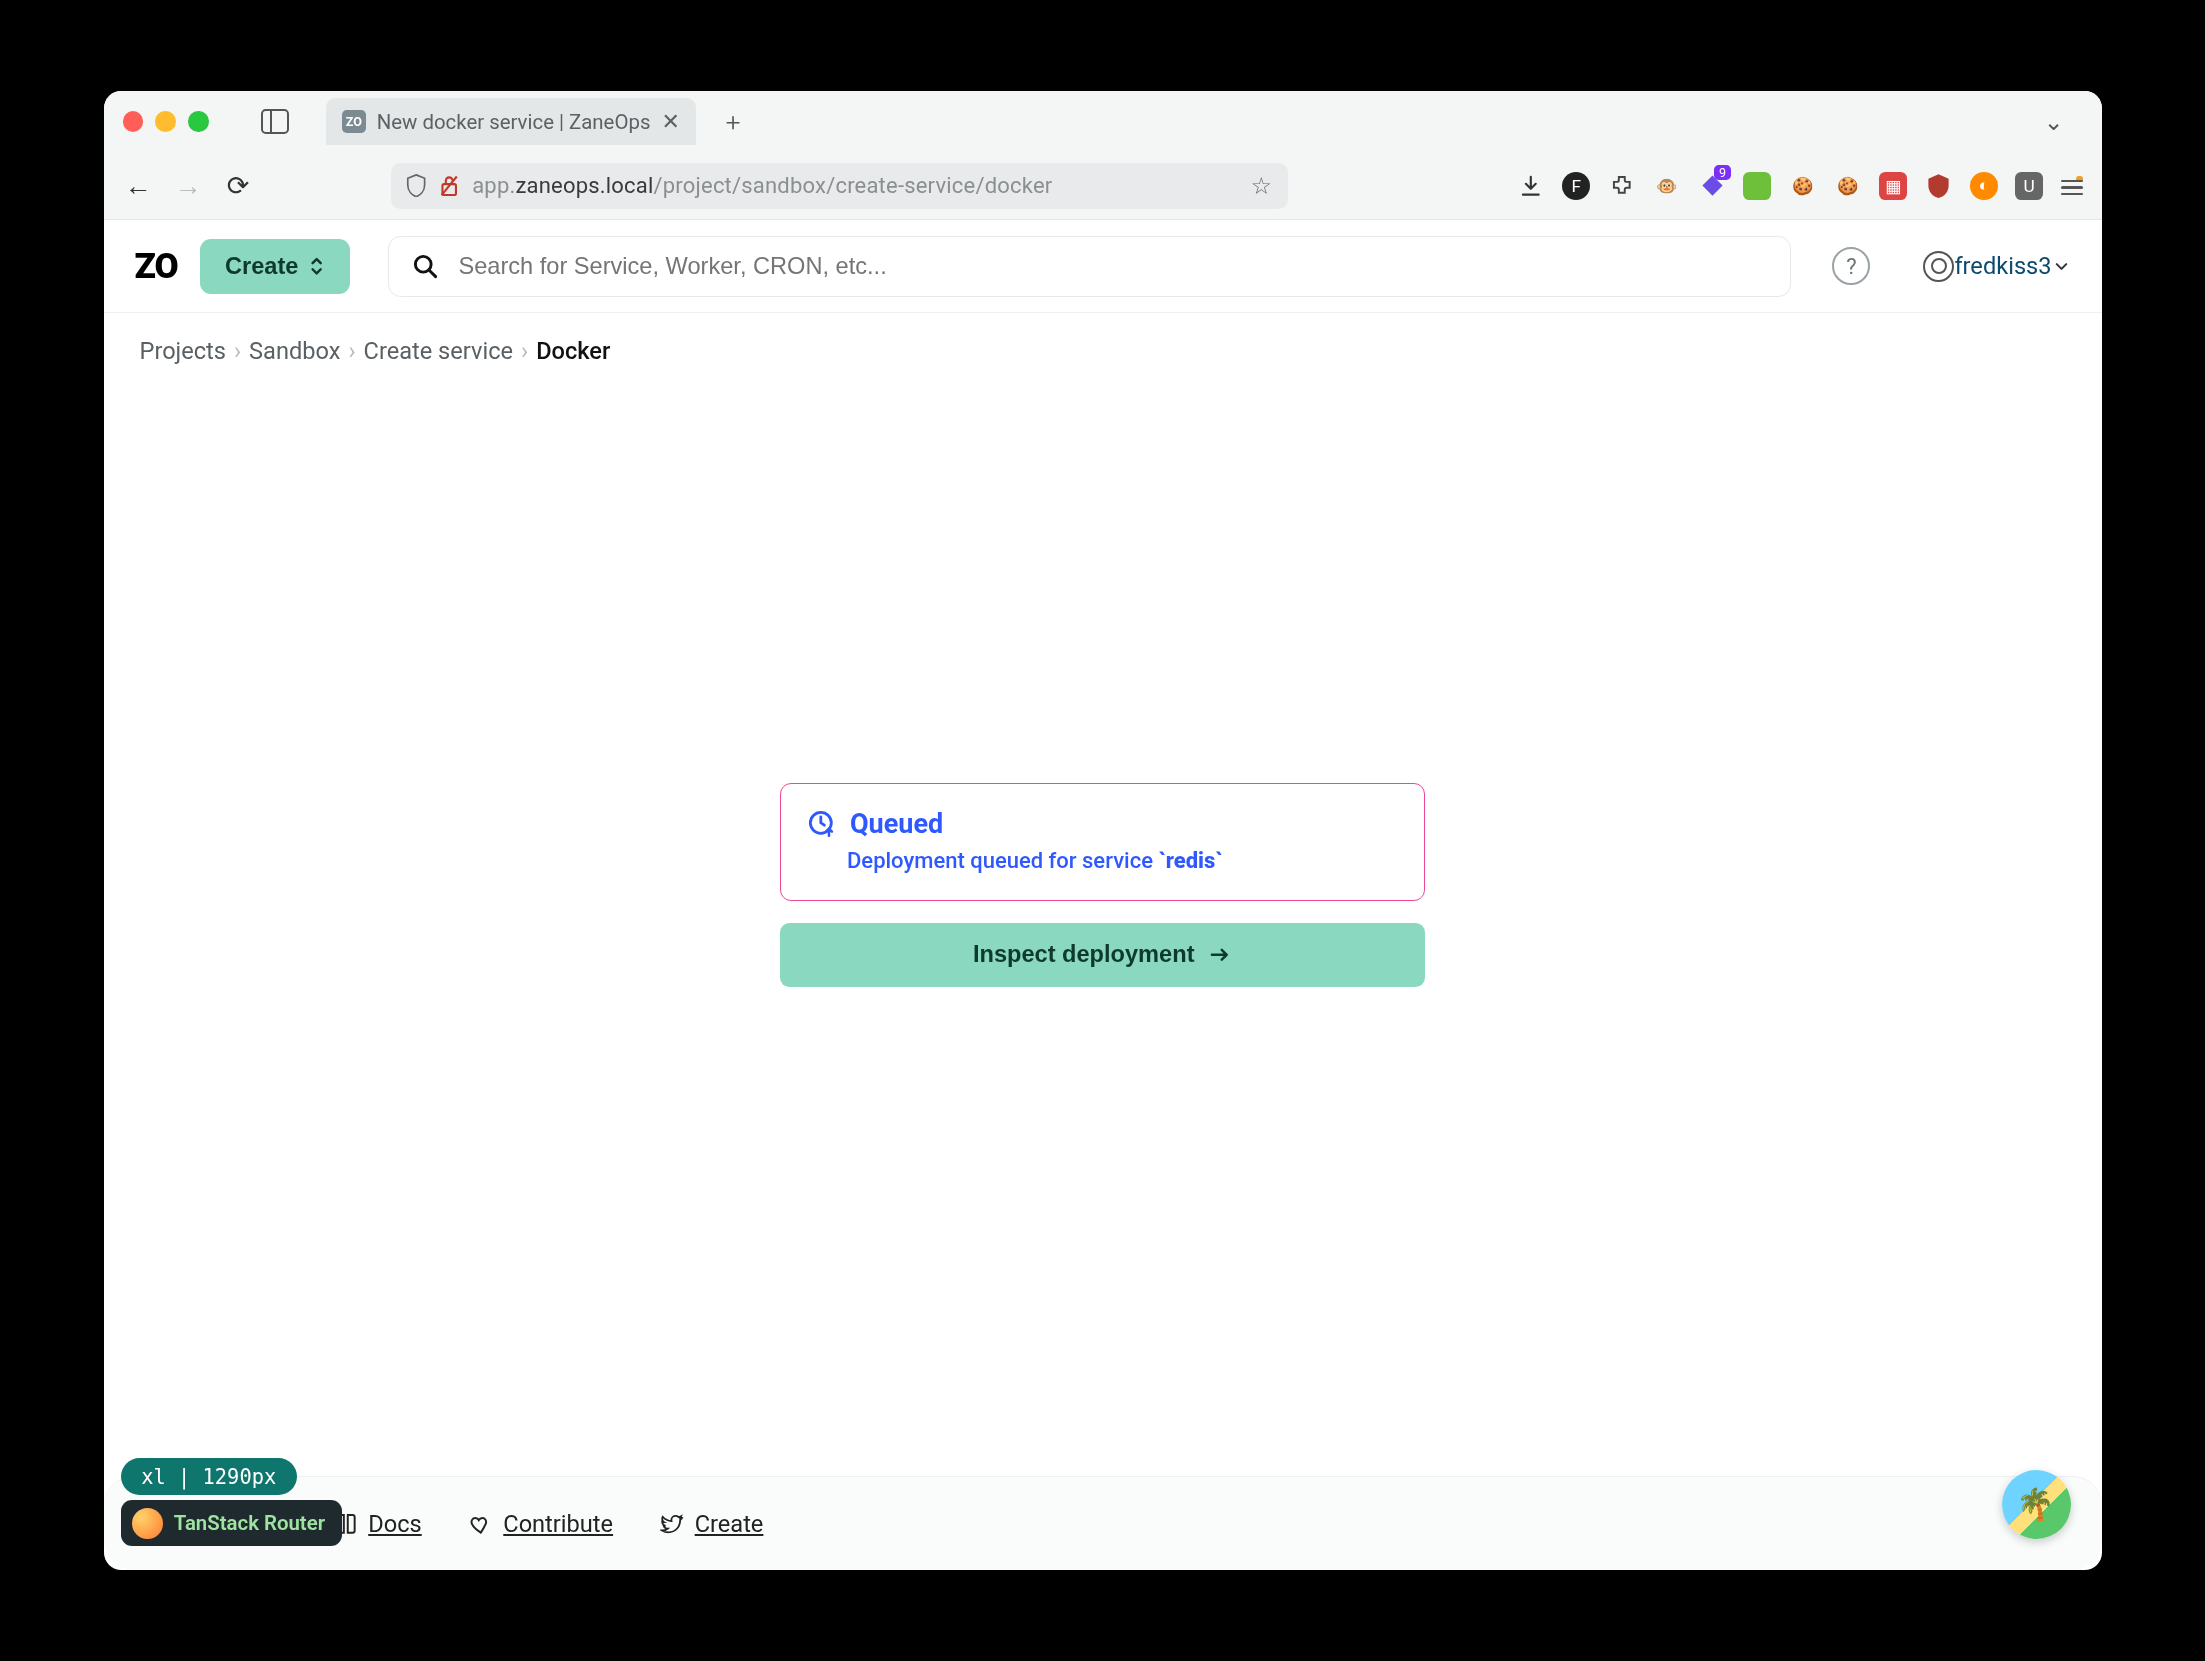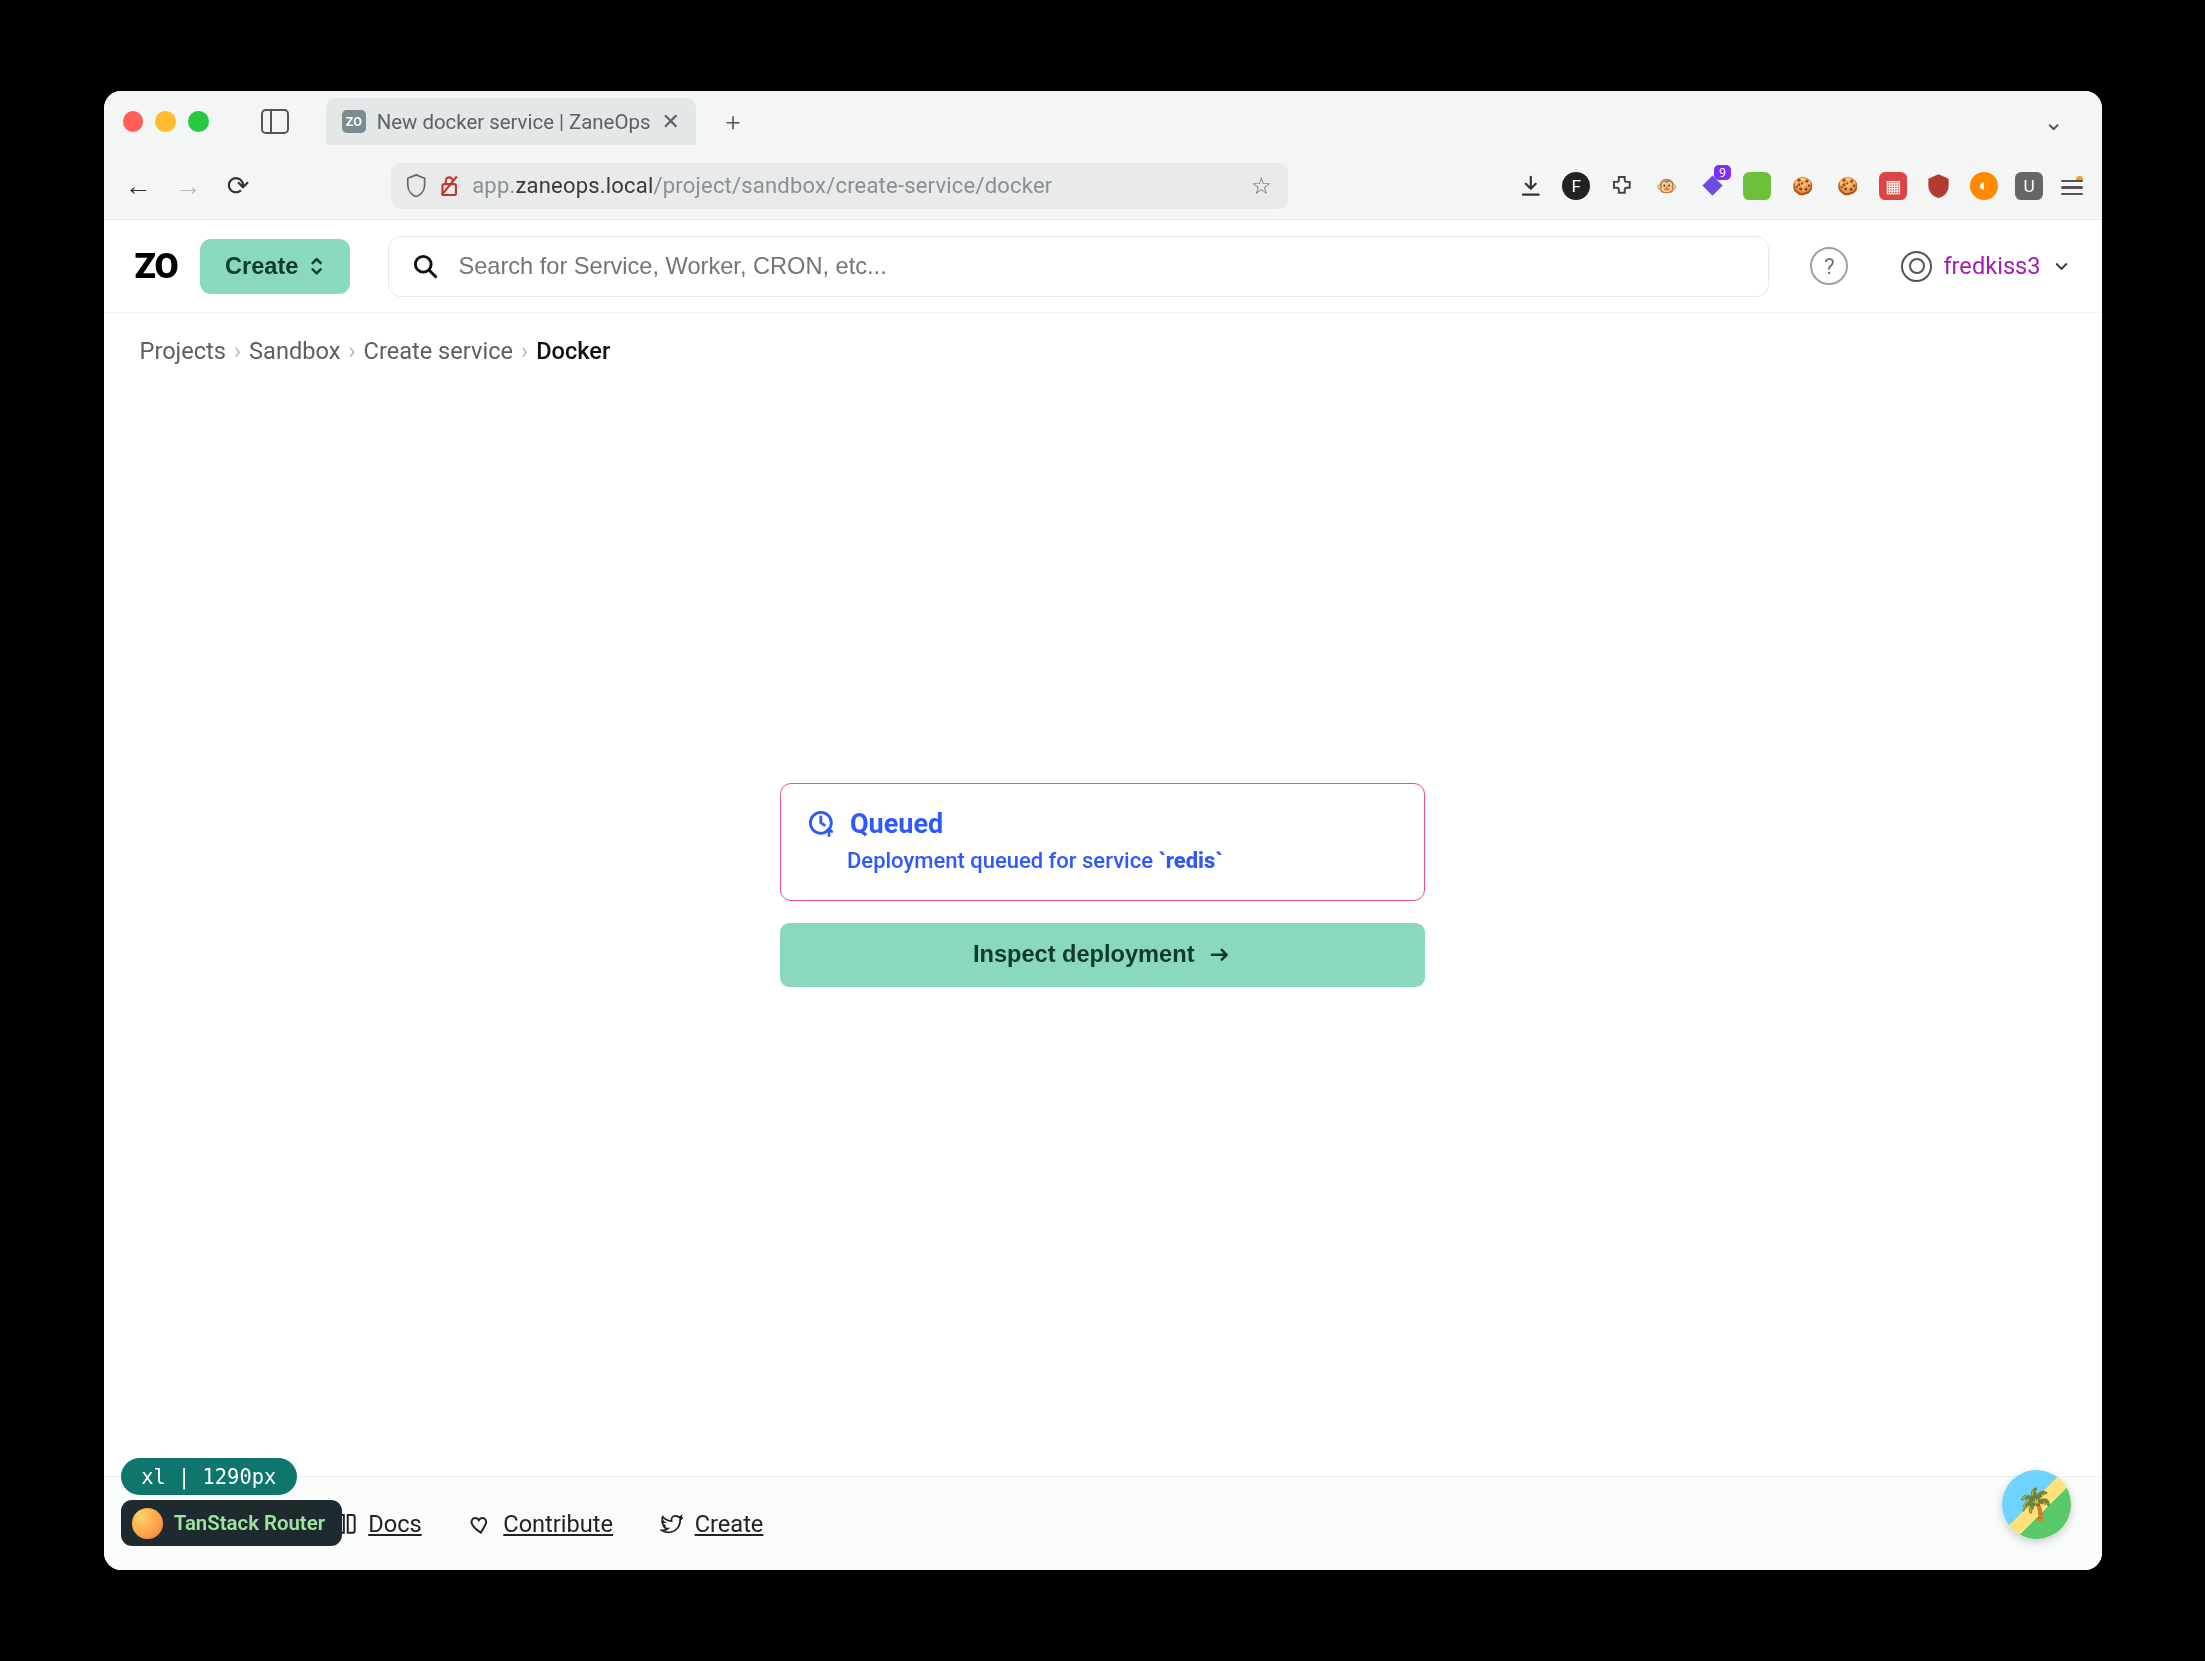--- a/index.html
+++ b/index.html
@@ -141,21 +141,21 @@
     margin-left: 15.7px;
   }
   .search-wrap input {
     flex:1;border:none;outline:none;font-size:23.6px;background:transparent;
   }
   .help-btn {
     width: 38px; height: 38px; border: 2px solid #9aa2a6; border-radius: 50%;
     display:flex;align-items:center;justify-content:center;color:#6c7376;font-size:22px;margin-left:19px;cursor:pointer;
   }
   .user-menu {
-    display:flex;align-items:center;gap:11px;color:#a21caf;font-size:23.6px;margin-left:31px;cursor:pointer;
+    display:flex;align-items:center;color:#0c4a6e;font-size:23.6px;margin-left:31px;cursor:pointer;
   }
   .user-avatar-circle { width:31px;height:31px;border:2px solid #555;border-radius:50%;display:flex;align-items:center;justify-content:center;}
   .user-avatar-circle::after{content:"";width:12.6px;height:12.6px;border:2px solid #555;border-radius:50%;}
 
   
   .breadcrumbs {
     display:flex;align-items:center;gap:8px;padding:23.6px 36px;color:#5a6064;font-size:23.6px;
   }
   .breadcrumbs .crumb { cursor:pointer; }
   .breadcrumbs .current { color:#111;font-weight:500; }
@@ -187,21 +187,21 @@
     display:flex;align-items:center;justify-content:center;gap:14px;
     font-size:23.6px;font-weight:600;color:#0e3a2e;cursor:pointer;
   }
 
   
   .footer {
     height: 94px;
     background:#fafbfb;
     border-top:0.8px solid #eef0f1;
     display:flex;align-items:center;gap:47px;padding:0 47px;
-    font-size:23.6px;color:#222;
+    font-size:23.6px;color:#222;border-radius:29px;
   }
   .footer .flink { display:flex;align-items:center;gap:11px;text-decoration:underline;cursor:pointer;}
   .footer .ficon { font-size:23.6px;text-decoration:none;display:inline-block;}
 
   
   .bp-badge {
     position:absolute; left:17.3px; bottom:75px;
     background:#0f766e;color:#fff;border-radius:23.6px;padding:6.3px 20.4px;font-size:20.4px;font-family:ui-monospace,monospace;
   }
   .router-badge {

